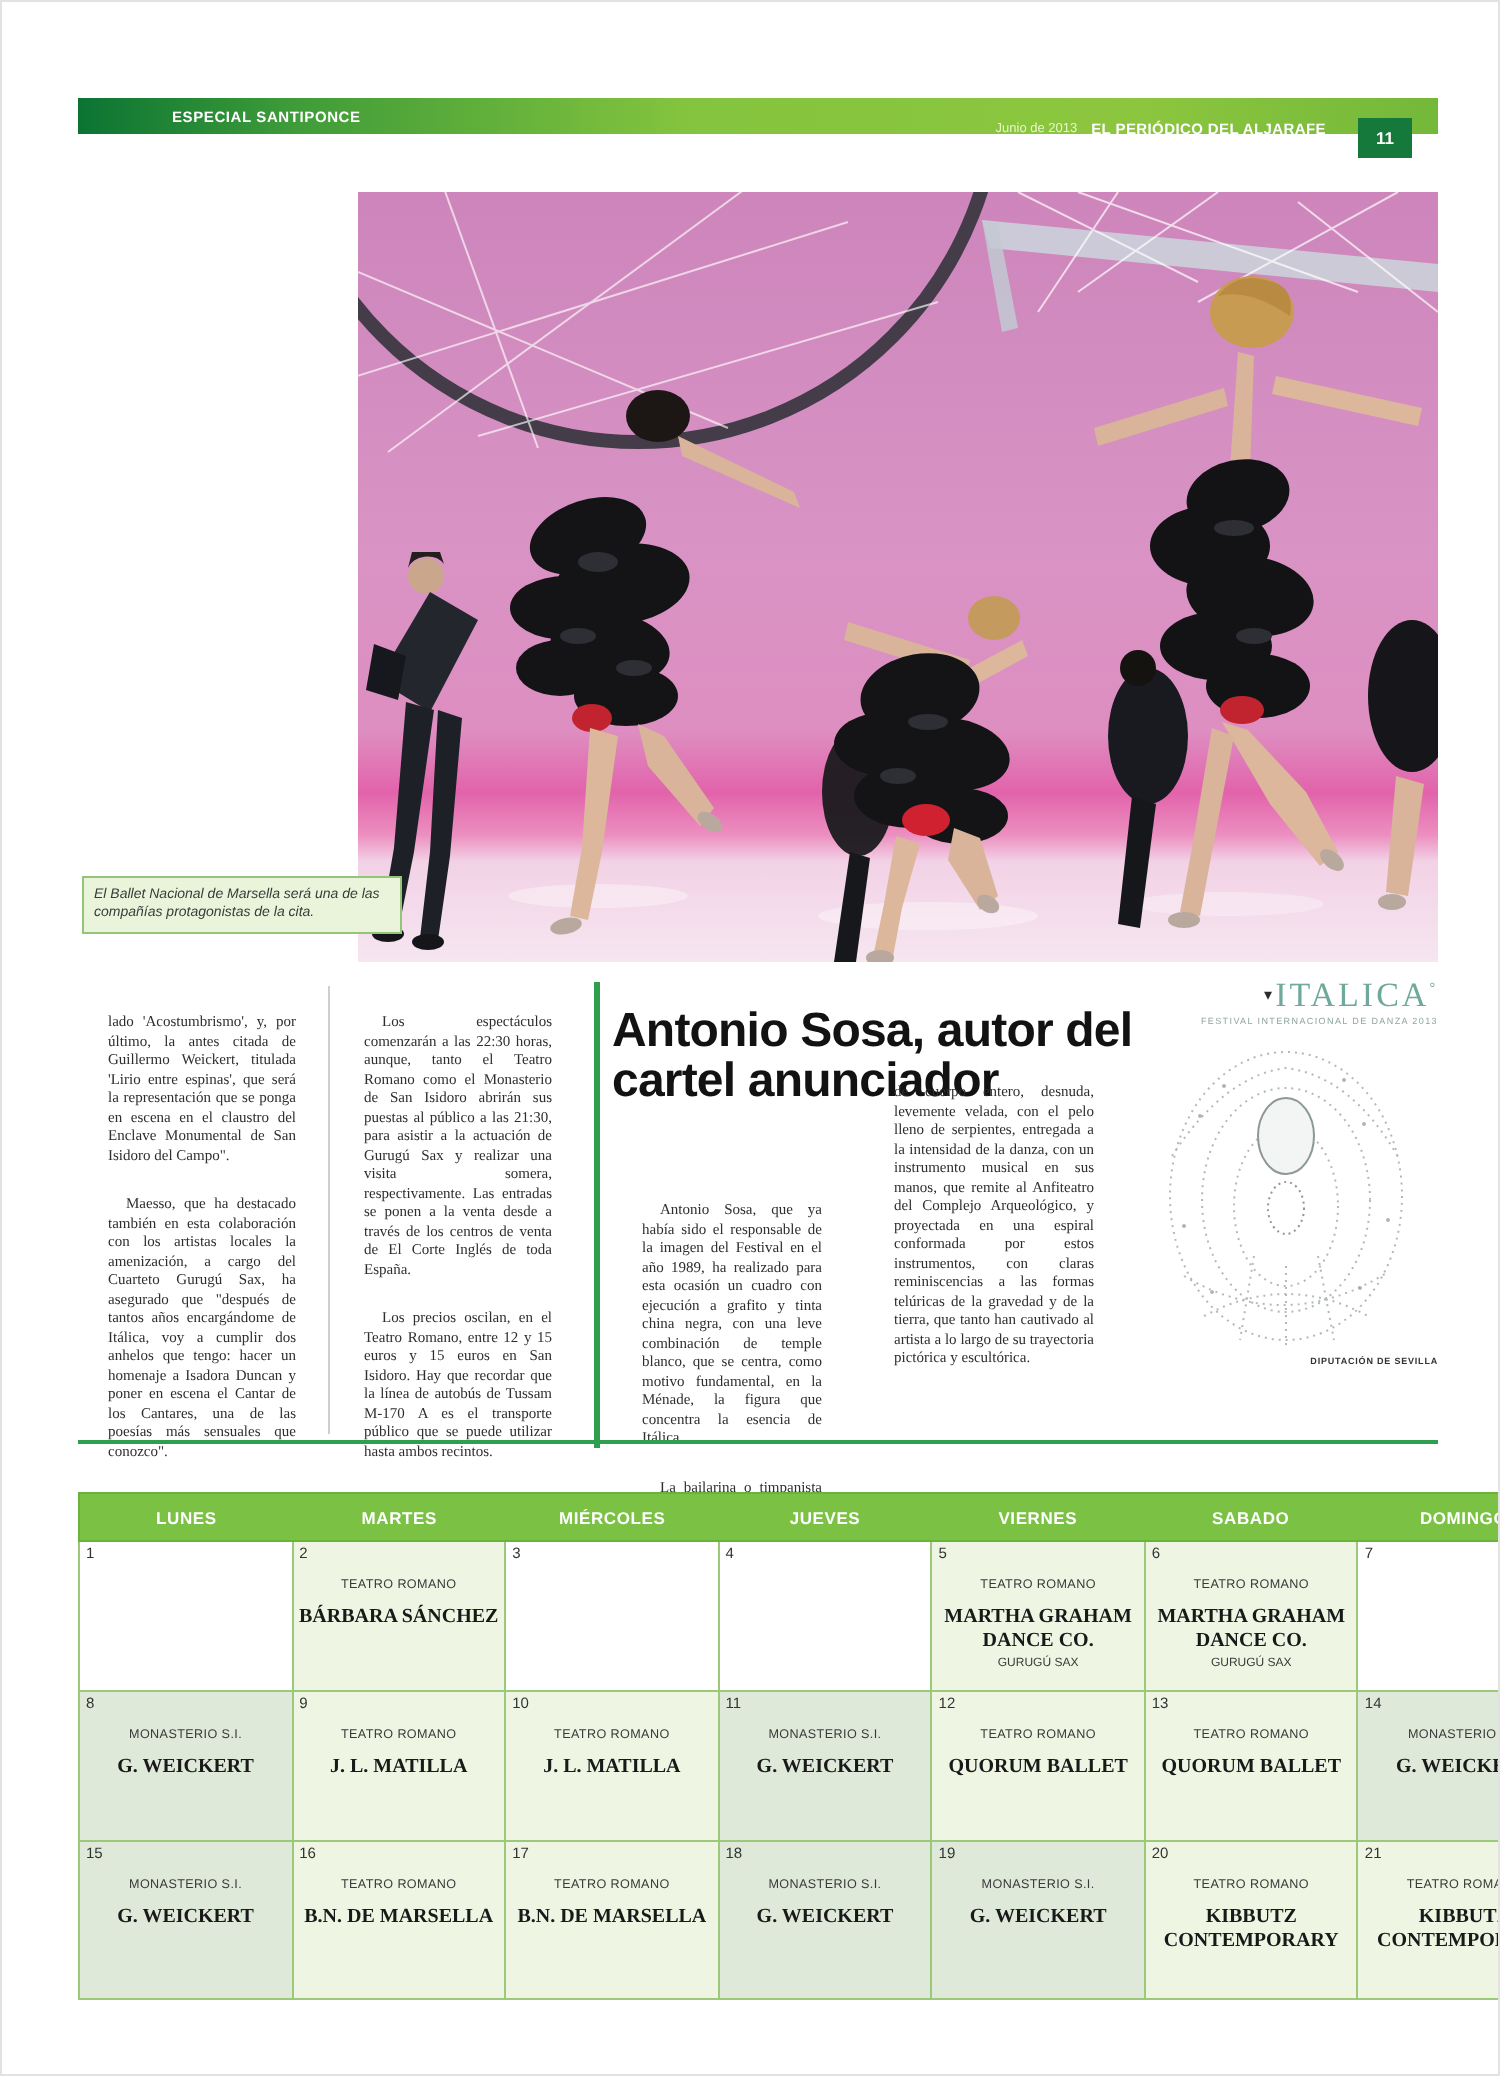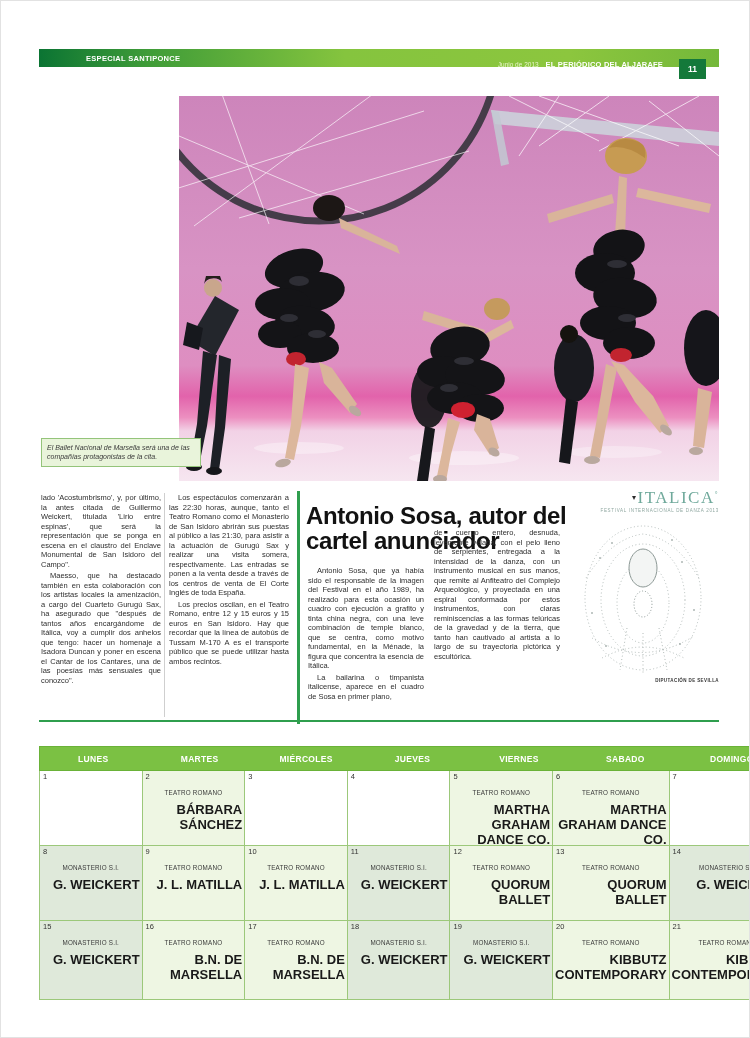--- a/index.html
+++ b/index.html
@@ -20,29 +20,29 @@
   
   .photo{position:absolute;left:178px;top:95px;width:540px;height:385px;}
   .photo svg{display:block;}
 
   
   .caption{position:absolute;left:40px;top:437px;width:148px;background:#e9f4db;border:1px solid #94c47a;
     font-style:italic;font-size:7px;line-height:1.35;color:#3a3a3a;padding:4px 5px;}
 
   
   .bodytext{position:absolute;top:490px;font-size:7.5px;line-height:1.27;text-align:justify;color:#2e2e2e;}
-  .bodytext p{margin:2px;}
+  .bodytext p{margin:15px;font-family:Liberation Serif, serif;}
   .bodytext p.indent{text-indent:9px;}
   .col1{left:38px;width:124px;}
   .col2{left:166px;width:124px;}
   .vrule-thin{position:absolute;left:163px;top:492px;width:1px;height:224px;background:#cfcfcf;}
   .vrule-green{position:absolute;left:296px;top:490px;width:3px;height:233px;background:#2f9e4e;}
   .headline{position:absolute;left:305px;top:486px;width:262px;font-size:24px;font-weight:bold;
     color:#121212;line-height:1.05;letter-spacing:-.4px;}
-  .colA{left:305px;top:563px;width:120px;}
+  .colA{left:305px;top:584px;width:120px;}
   .colB{left:431px;top:525px;width:130px;}
   .hrule{position:absolute;left:38px;top:719px;width:680px;height:2px;background:#2f9e4e;}
 
   
   .ad{position:absolute;left:565px;top:487px;width:153px;height:228px;text-align:right;}
   .ad-logo{color:#6fa99b;font-size:17px;letter-spacing:1.5px;font-family:"Liberation Serif",serif;}
   .ad-logo .mark{color:#2c2c2c;font-size:8px;vertical-align:3px;}
   .ad-logo .reg{color:#6fa99b;font-size:7px;vertical-align:7px;}
   .ad-sub{font-size:4.5px;color:#8fa7a0;letter-spacing:.7px;margin-top:0;}
   .ad-sketch{margin:5px auto 0;width:142px;height:158px;}
@@ -53,21 +53,21 @@
   .cal-header{display:grid;grid-template-columns:repeat(7,1fr);background:#7bc143;border:1px solid #6ab238;box-sizing:border-box;}
   .cal-header span{color:#fff;font-weight:bold;font-size:8.5px;text-align:center;padding:7px 0 6px;letter-spacing:.3px;}
   .cal-grid{display:grid;grid-template-columns:repeat(7,1fr);grid-template-rows:75px 75px 79px;
     border-left:1px solid #9cc87a;box-sizing:border-box;}
   .cal-cell{position:relative;border-right:1px solid #9cc87a;border-bottom:1px solid #9cc87a;box-sizing:border-box;}
   .cal-cell.empty{background:#fff;}
   .cal-cell.teatro{background:#eef6e3;}
   .cal-cell.mon{background:#dfe9da;}
   .day-num{position:absolute;top:1px;left:3px;font-size:7.5px;color:#333;}
   .venue{display:block;text-align:center;margin-top:18px;font-size:6.3px;color:#3a3a3a;letter-spacing:.2px;}
-  .artist{display:block;text-align:right;margin-top:7px;font-size:13px;font-weight:bold;color:#191919;line-height:1.15;padding:0 2px;}
+  .artist{display:block;text-align:center;margin-top:7px;font-size:10px;font-weight:bold;color:#191919;line-height:1.15;padding:0 2px;font-family:Liberation Serif, serif;}
   .extra{display:block;text-align:center;margin-top:3px;font-size:6px;color:#3a3a3a;}
 </style>
 </head>
 <body>
 
 <div class="page">
 
   <div class="header-bar">
     <span class="section-label">ESPECIAL SANTIPONCE</span>
     <span class="header-right">

